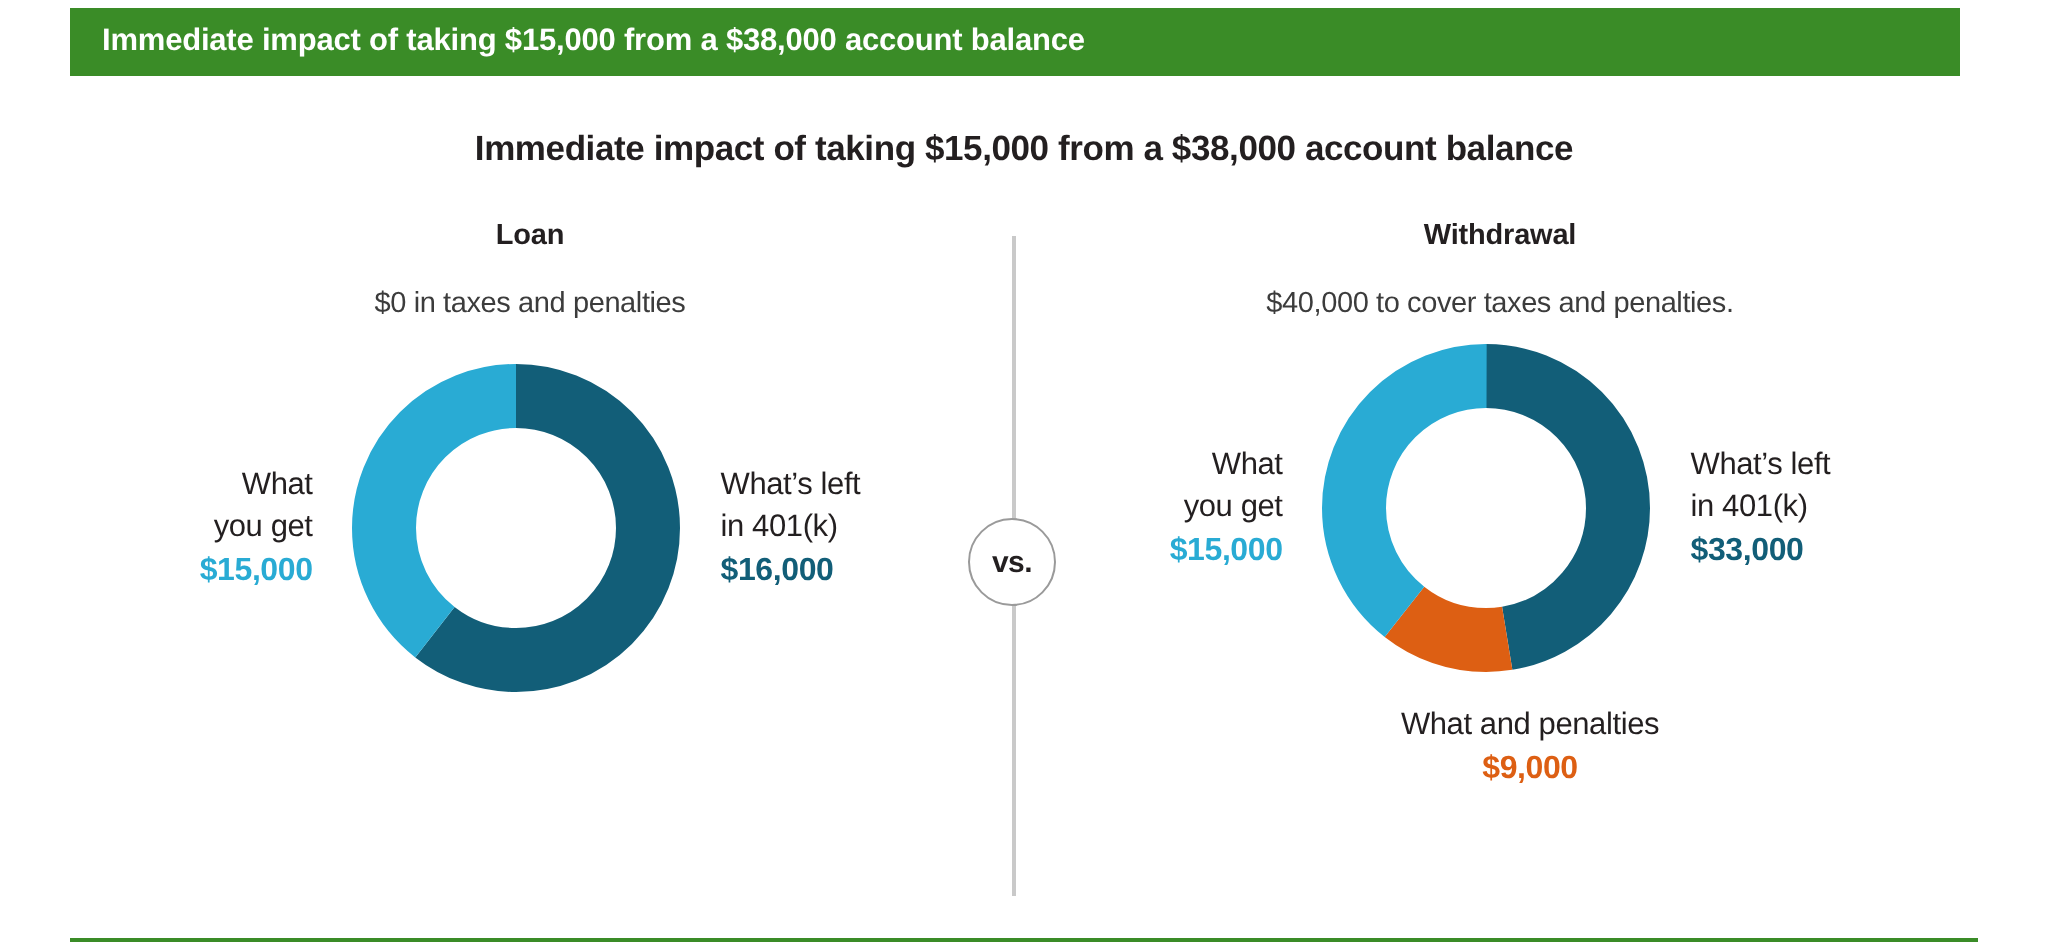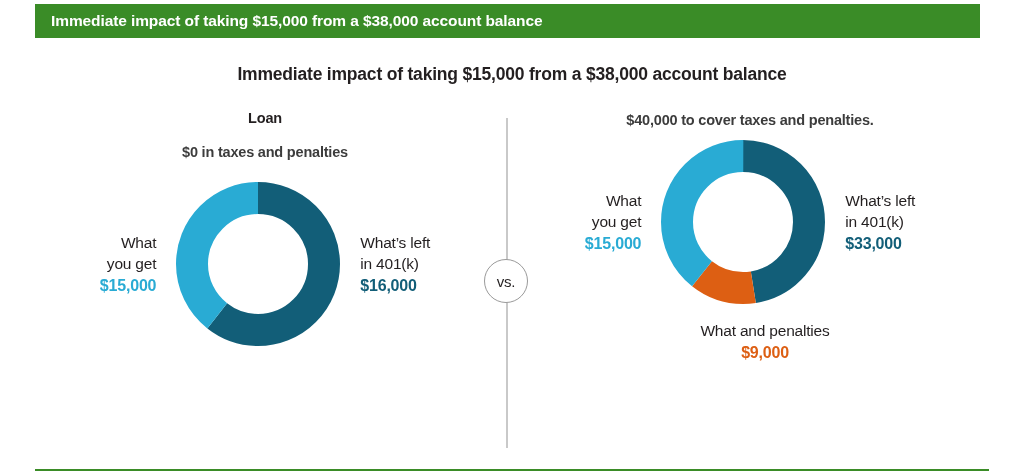--- a/index.html
+++ b/index.html
@@ -62,21 +62,21 @@
     text-align: center;
     font-size: 14.5px;
     font-weight: bold;
     color: #231f20;
     margin: 0 0 16px 0;
     letter-spacing: -0.1px;
   }
   .panel-sub {
     text-align: center;
     font-size: 14.5px;
-    font-weight: bold;
+    font-weight: normal;
     color: #3c3c3c;
     line-height: 20px;
     margin: 0;
     letter-spacing: -0.2px;
   }
 
   
   .donut-row {
     display: flex;
     align-items: center;
@@ -137,21 +137,21 @@
     border-radius: 50%;
     background: #ffffff;
     border: 1.5px solid #9a9a9a;
     display: flex;
     align-items: center;
     justify-content: center;
     box-sizing: border-box;
   }
   .vs-badge span {
     font-size: 15px;
-    font-weight: normal;
+    font-weight: bold;
     color: #231f20;
     letter-spacing: -0.3px;
   }
 
   
   .footer-rule {
     position: absolute;
     left: 35px;
     bottom: 4px;
     width: 954px;
@@ -197,20 +197,21 @@
 
   </div>
 </div>
 
 <div class="divider"></div>
 <div class="vs-badge">
   <span>vs.</span>
 </div>
 
 <div class="panel panel-withdrawal">
+  <div class="panel-heading">Withdrawal</div>
   <div class="panel-sub">
     <div>$40,000 to cover taxes and penalties.</div>
   </div>
 
   <div class="donut-row donut-row-wd">
 
     <div class="side-label left">
       <div>What</div>
       <div>you get</div>
       <span class="amount amount-blue">$15,000</span>

